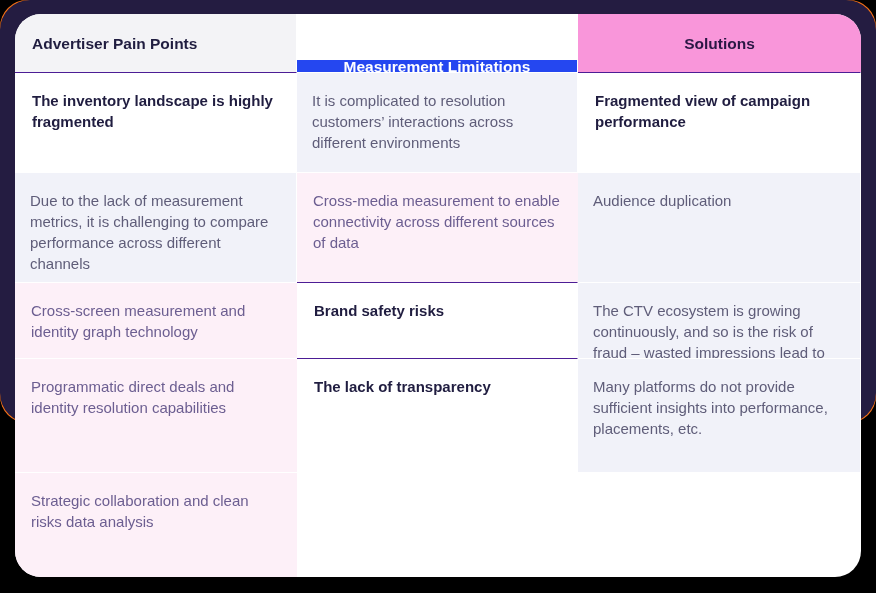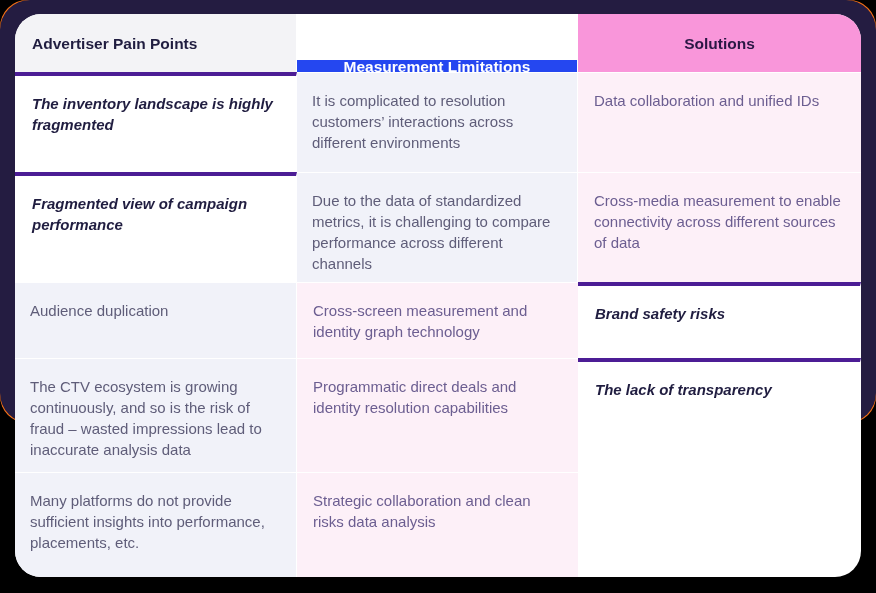--- a/index.html
+++ b/index.html
@@ -68,22 +68,21 @@
     justify-content: center;
     text-align: center;
   }
 
   
   .c-pain {
     background: #ffffff;
     color: #201d40;
     font-weight: 700;
     padding: 17px 20px 10px 17px;
-    border-top: 4px solid #4c1d95;
-    font-style: italic;
+    border-top: 1px solid #4c1d95;
   }
   .c-limit {
     background: #f1f2f9;
     color: #5f5d79;
     padding: 17px 18px 10px 15px;
     border-top: 1px solid #ffffff;
   }
   .c-sol {
     background: #fdf0f8;
     color: #6c5e91;
@@ -103,24 +102,23 @@
       </div>
       <div class="cell hdr hdr-limit">
         <span>Measurement Limitations</span>
       </div>
       <div class="cell hdr hdr-sol last">
         <span>Solutions</span>
       </div>
 
       <div class="cell c-pain">The inventory landscape is highly fragmented</div>
       <div class="cell c-limit">It is complicated to resolution customers’ interactions across different environments</div>
-      <div class="cell c-sol last">Data collaboration and unified IDs</div>
 
       <div class="cell c-pain">Fragmented view of campaign performance</div>
-      <div class="cell c-limit">Due to the data of standardized metrics, it is challenging to compare performance across different channels</div>
+      <div class="cell c-limit">Due to the lack of measurement metrics, it is challenging to compare performance across different channels</div>
       <div class="cell c-sol last">Cross-media measurement to enable connectivity across different sources of data</div>
 
       <div class="cell c-limit">Audience duplication</div>
       <div class="cell c-sol last">Cross-screen measurement and identity graph technology</div>
 
       <div class="cell c-pain">Brand safety risks</div>
       <div class="cell c-limit">The CTV ecosystem is growing continuously, and so is the risk of fraud – wasted impressions lead to inaccurate analysis data</div>
       <div class="cell c-sol last">Programmatic direct deals and identity resolution capabilities</div>
 
       <div class="cell c-pain">The lack of transparency</div>

